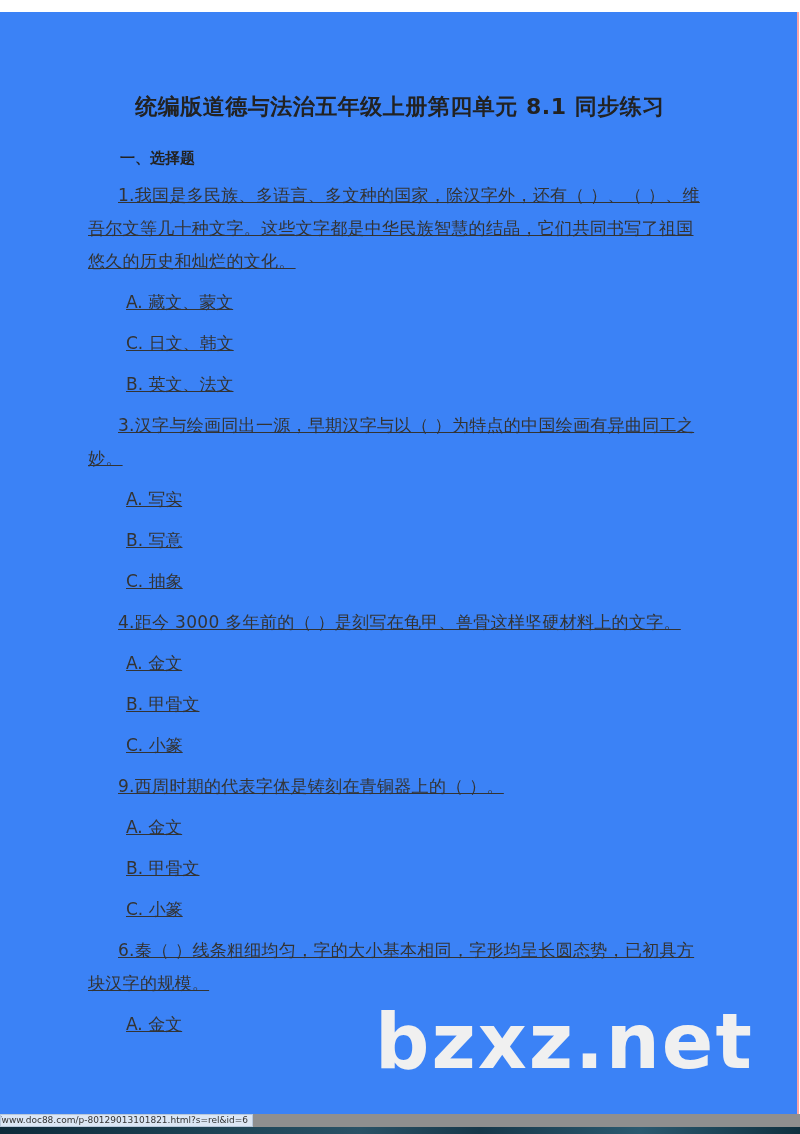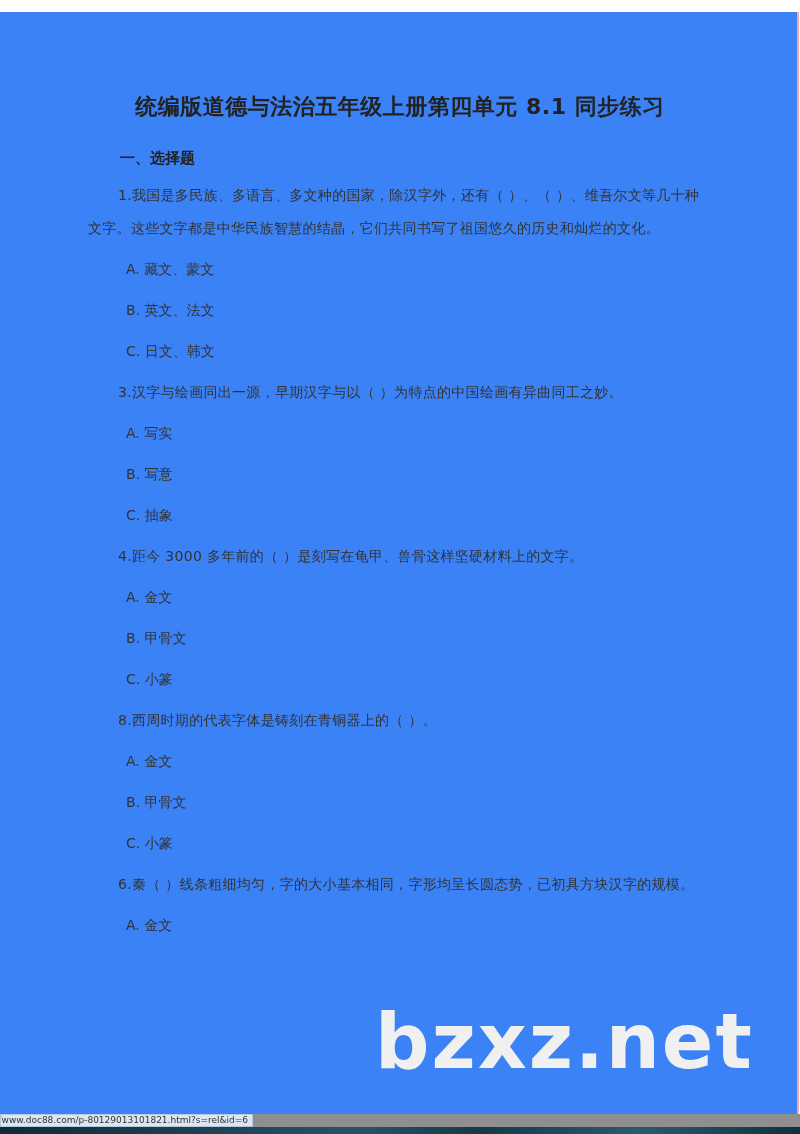--- a/index.html
+++ b/index.html
@@ -39,23 +39,24 @@
     font-size: 15px;
     font-weight: bold;
     color: #222222;
     text-align: center;
   }
   .content {
     position: absolute;
     left: 88px;
     top: 167px;
     width: 620px;
-    font-size: 14px;
+    font-size: 17px;
     line-height: 33px;
     color: #333333;
+    text-decoration: underline;
   }
   .q {
     text-indent: 30px;
     margin: 0;
     letter-spacing: 0.3px;
   }
   .opt {
     margin: 8px;
     padding-left: 30px;
   }
@@ -109,37 +110,37 @@
 <body>
 
 <div class="page">
   <div class="title">统编版道德与法治五年级上册第四单元 8.1 同步练习</div>
   <div class="section">一、选择题</div>
 
   <div class="content">
     <div>
       <p class="q">1.我国是多民族、多语言、多文种的国家，除汉字外，还有（  ）、（  ）、维吾尔文等几十种文字。这些文字都是中华民族智慧的结晶，它们共同书写了祖国悠久的历史和灿烂的文化。</p>
       <p class="opt">A. 藏文、蒙文</p>
+      <p class="opt">C. 日文、韩文</p>
       <p class="opt">B. 英文、法文</p>
-      <p class="opt">C. 日文、韩文</p>
     </div>
     <div>
       <p class="q">3.汉字与绘画同出一源，早期汉字与以（  ）为特点的中国绘画有异曲同工之妙。</p>
       <p class="opt">A. 写实</p>
       <p class="opt">B. 写意</p>
       <p class="opt">C. 抽象</p>
     </div>
     <div>
       <p class="q">4.距今 3000 多年前的（  ）是刻写在龟甲、兽骨这样坚硬材料上的文字。</p>
       <p class="opt">A. 金文</p>
       <p class="opt">B. 甲骨文</p>
       <p class="opt">C. 小篆</p>
     </div>
     <div>
-      <p class="q">8.西周时期的代表字体是铸刻在青铜器上的（  ）。</p>
+      <p class="q">9.西周时期的代表字体是铸刻在青铜器上的（  ）。</p>
       <p class="opt">A. 金文</p>
       <p class="opt">B. 甲骨文</p>
       <p class="opt">C. 小篆</p>
     </div>
     <div>
       <p class="q">6.秦（  ）线条粗细均匀，字的大小基本相同，字形均呈长圆态势，已初具方块汉字的规模。</p>
       <p class="opt">A. 金文</p>
     </div>
   </div>
 

